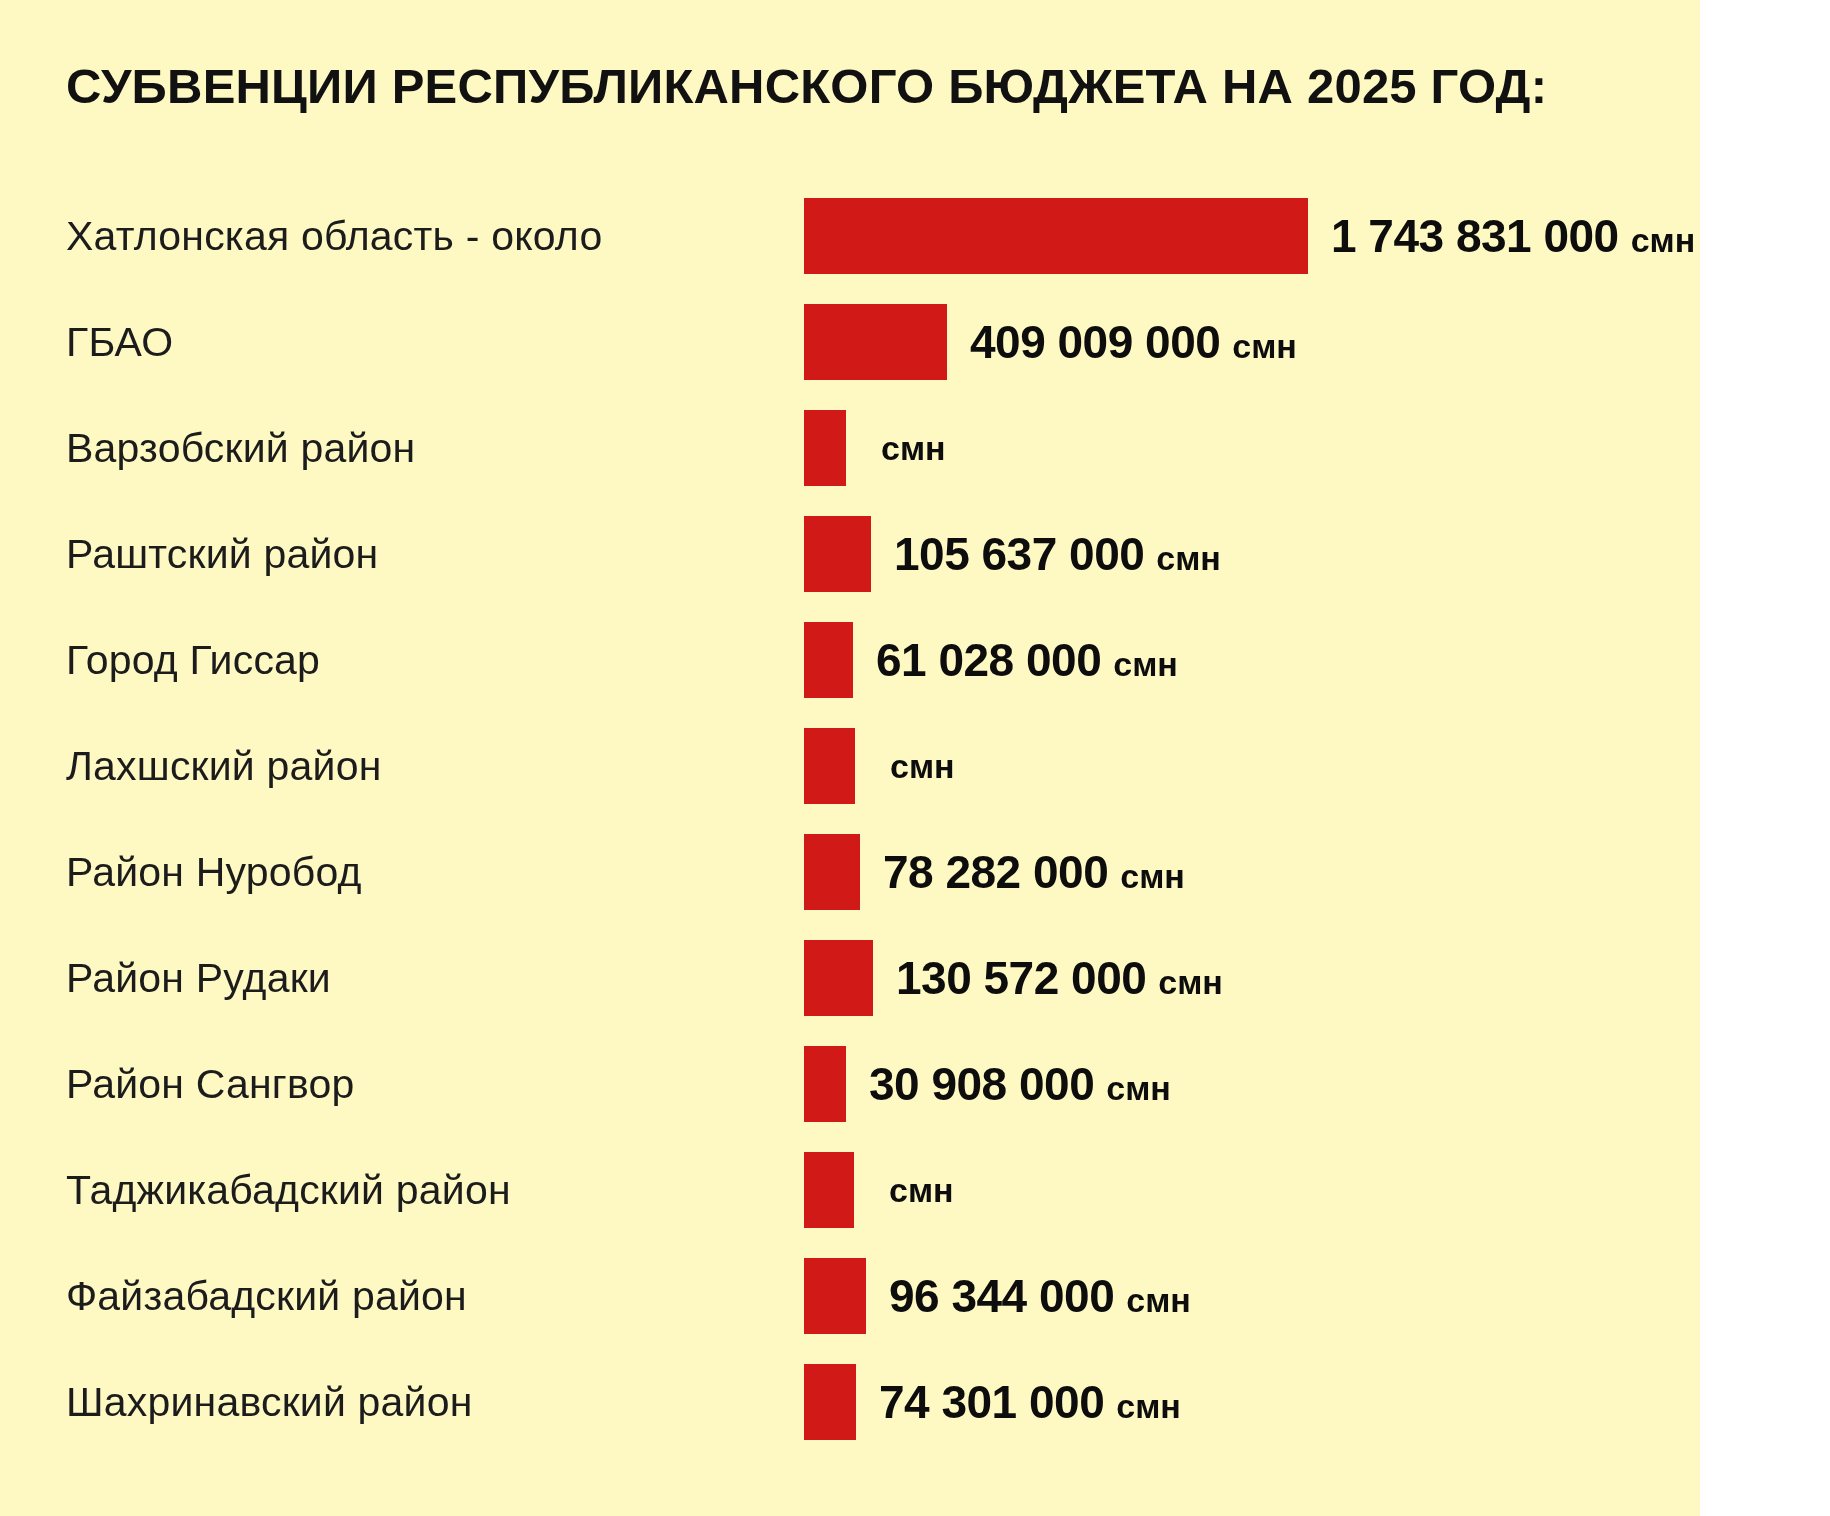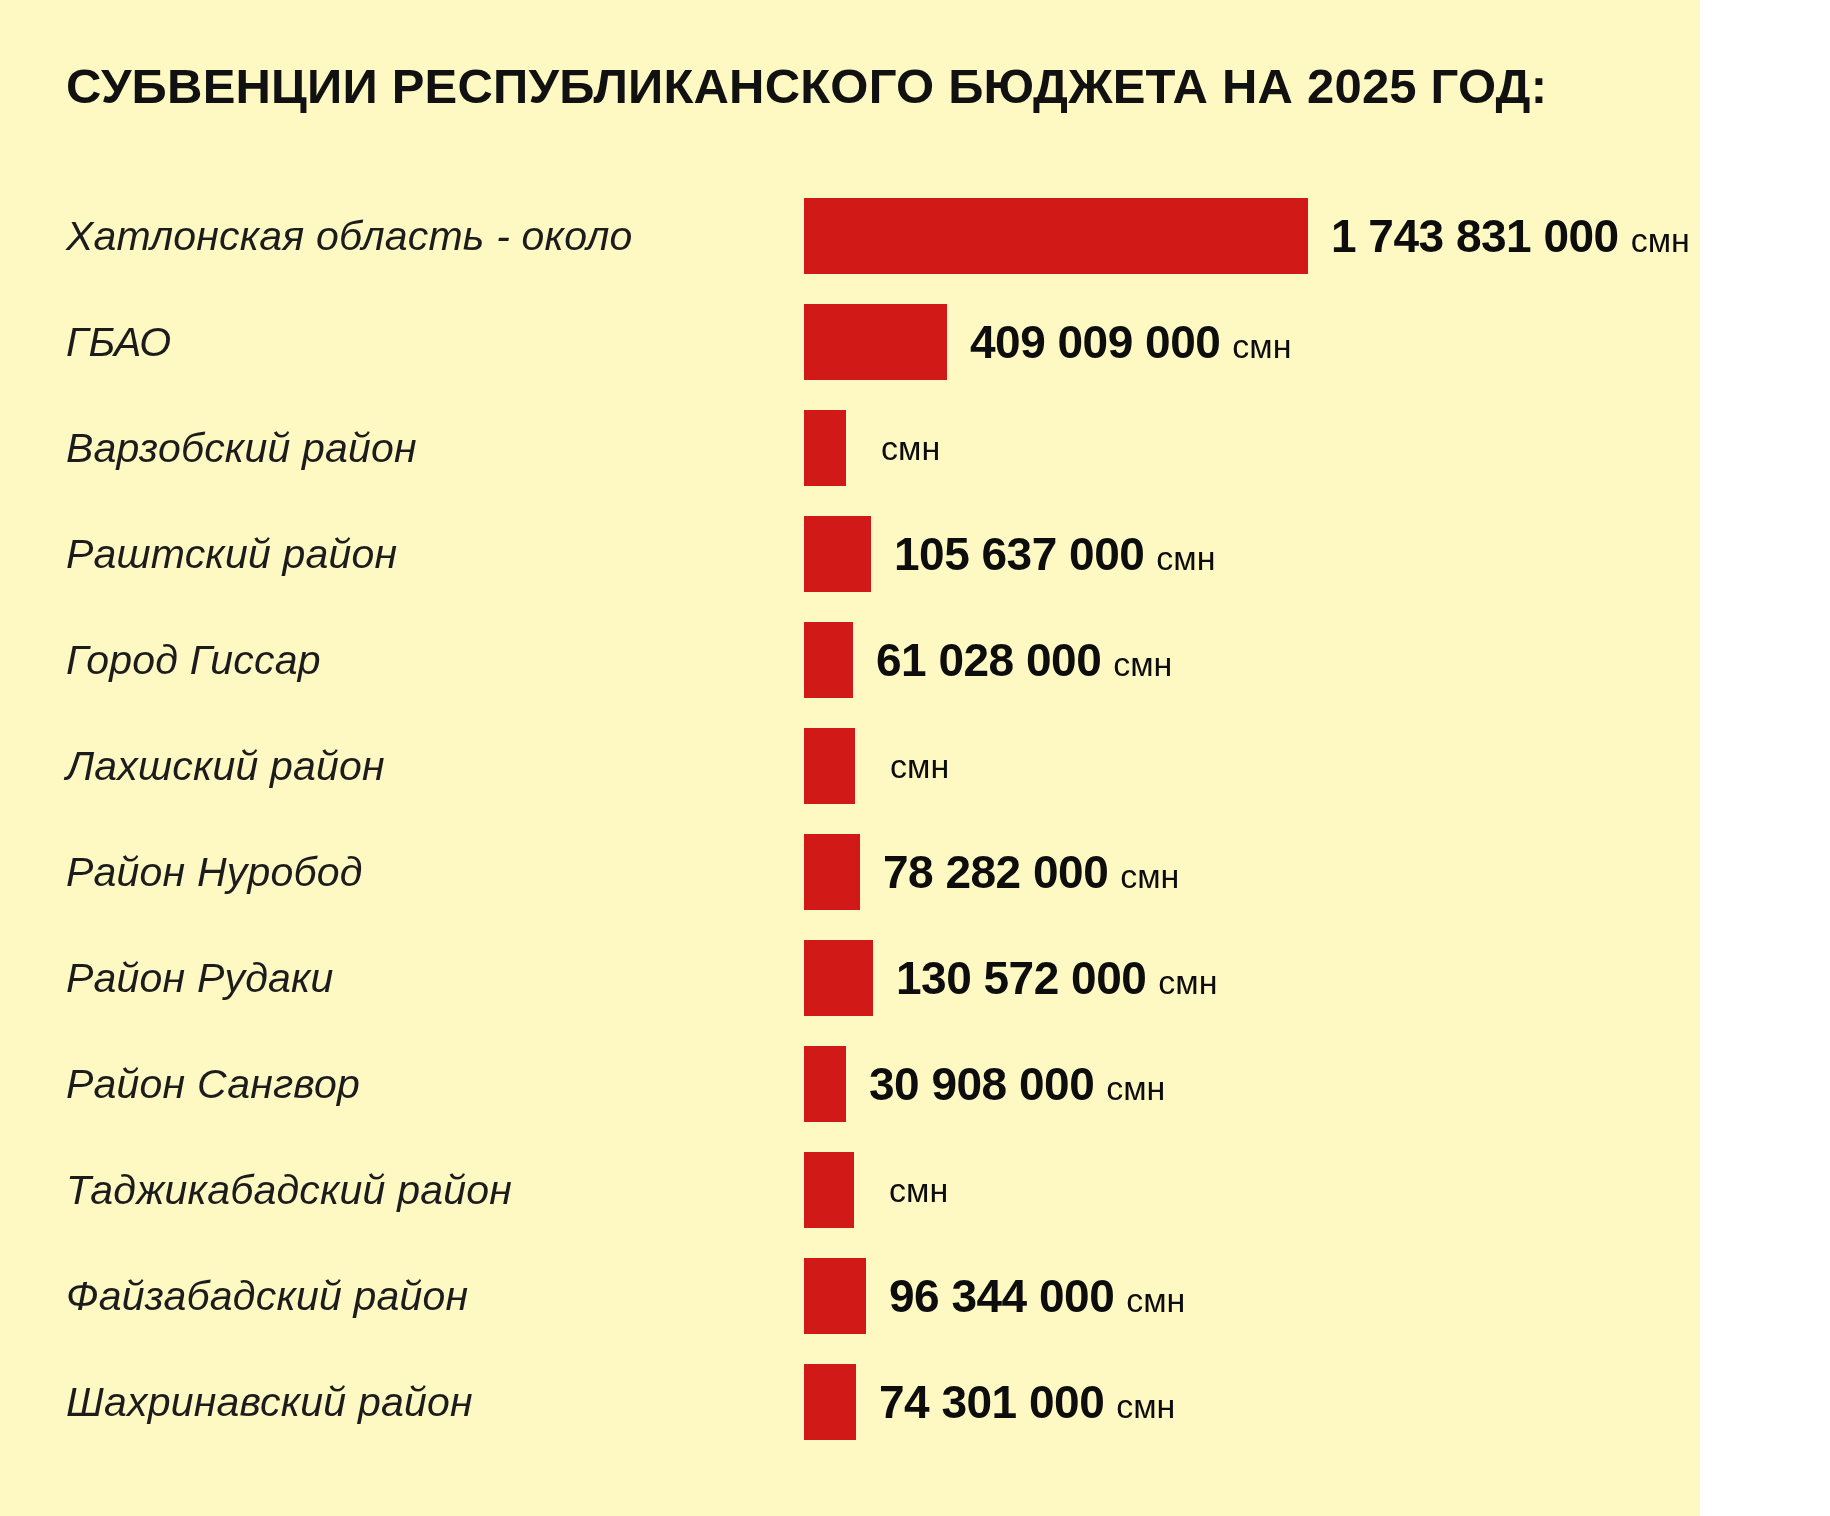--- a/index.html
+++ b/index.html
@@ -36,21 +36,20 @@
     height: 106px;
   }
   .row-label {
     width: 690px;
     flex: 0 0 690px;
     font-size: 41px;
     font-weight: 400;
     color: #1c1c1c;
     letter-spacing: 0.2px;
     white-space: nowrap;
-    font-style: italic;
   }
   .bar-area {
     flex: 1;
     display: flex;
     align-items: center;
     height: 100%;
     padding-left: 48px;
   }
   .bar {
     height: 76px;
@@ -61,21 +60,21 @@
     font-size: 46px;
     font-weight: 700;
     color: #0d0d0d;
     letter-spacing: -0.5px;
     white-space: nowrap;
     display: flex;
     align-items: baseline;
   }
   .unit {
     font-size: 34px;
-    font-weight: 400;
+    font-weight: 700;
     letter-spacing: 0px;
     margin-left: 12px;
     color: #0d0d0d;
   }
 </style>
 </head>
 <body>
 
 <div class="canvas">
   <div class="title">СУБВЕНЦИИ РЕСПУБЛИКАНСКОГО БЮДЖЕТА НА 2025 ГОД:</div>

